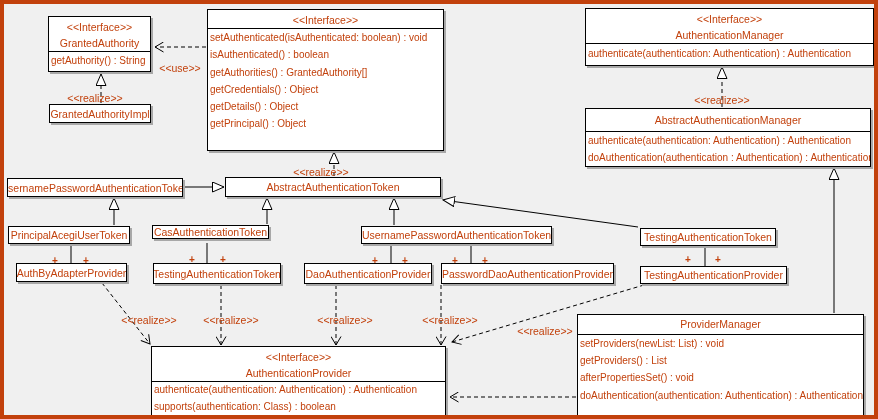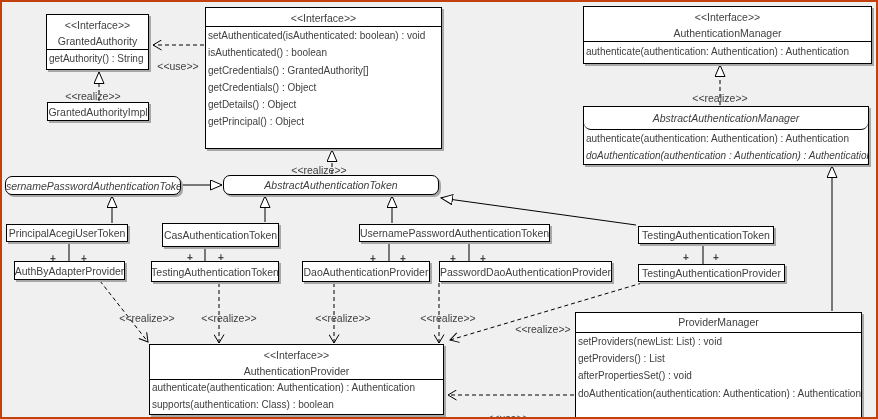--- a/index.html
+++ b/index.html
@@ -1,30 +1,30 @@
 <!DOCTYPE html>
 <html><head>
 <meta charset="utf-8">
 <style>
   html,body{margin:0;padding:0;background:#e8e8e8;}
   #canvas{
     position:relative;width:878px;height:419px;background:#f0f0f0;
-    font-family:"Liberation Sans",sans-serif;color:#404040;overflow:hidden;
-    border:2px solid #c2410c;box-sizing:border-box;
+    font-family:"Liberation Sans",sans-serif;color:#c2410c;overflow:hidden;
+    border:4px solid #c2410c;box-sizing:border-box;
   }
   .box{
     position:absolute;background:#fff;border:1px solid #000;
     box-shadow:2px 2px 0 #a8a8a8;overflow:hidden;box-sizing:border-box;
   }
   .hdr2{border-bottom:1px solid #000;text-align:center;padding-top:2px;}
   .hdr2 .stereo,.hdr2 .cname{line-height:16px;font-size:10.5px;white-space:nowrap;}
   .hdr1{border-bottom:1px solid #000;text-align:center;font-size:10.5px;white-space:nowrap;}
   .single{display:flex;align-items:center;justify-content:center;font-size:10.5px;white-space:nowrap;}
   .m{font-size:10px;white-space:nowrap;padding-left:2px;}
-  .it{font-style:italic;border-radius:7px;}
+  .it{}
   svg.edges{position:absolute;left:0;top:0;pointer-events:none;}
   .lbl{
     position:absolute;transform:translate(-50%,-50%);
     font-size:10.5px;white-space:nowrap;margin-top:8px;
   }
   .plus{font-size:10px;font-weight:bold;}
 </style>
 </head>
 <body>
 
@@ -77,21 +77,21 @@
   <div class="box single" style="left:45px;top:100px;width:102px;height:19px">
     <span>GrantedAuthorityImpl</span>
   </div>
 
   <div class="box" style="left:203px;top:5px;width:237px;height:142px">
     <div class="hdr2">
       <div class="stereo">&lt;&lt;Interface&gt;&gt;</div>
     </div>
     <div class="m" style="line-height:17.3px">setAuthenticated(isAuthenticated: boolean) : void</div>
     <div class="m" style="line-height:17.3px">isAuthenticated() : boolean</div>
-    <div class="m" style="line-height:17.3px">getCredentials() : GrantedAuthority[]</div>
+    <div class="m" style="line-height:17.3px">getAuthorities() : GrantedAuthority[]</div>
     <div class="m" style="line-height:17.3px">getCredentials() : Object</div>
     <div class="m" style="line-height:17.3px">getDetails() : Object</div>
     <div class="m" style="line-height:17.3px">getPrincipal() : Object</div>
   </div>
 
   <div class="box" style="left:581px;top:4px;width:289px;height:58px">
     <div class="hdr2">
       <div class="stereo">&lt;&lt;Interface&gt;&gt;</div>
       <div class="cname">AuthenticationManager</div>
     </div>
@@ -113,21 +113,21 @@
   </div>
 
   <div class="box single" style="left:4px;top:222px;width:122px;height:18px">
     <span>PrincipalAcegiUserToken</span>
   </div>
 
   <div class="box single" style="left:12px;top:259px;width:111px;height:19px">
     <span>AuthByAdapterProvider</span>
   </div>
 
-  <div class="box single" style="left:160px;top:221px;width:117px;height:24px">
+  <div class="box single" style="left:148px;top:221px;width:117px;height:14px">
     <span>CasAuthenticationToken</span>
   </div>
 
   <div class="box single" style="left:149px;top:259px;width:128px;height:21px">
     <span>TestingAuthenticationToken</span>
   </div>
 
   <div class="box single" style="left:357px;top:222px;width:191px;height:18px">
     <span>UsernamePasswordAuthenticationToken</span>
   </div>

